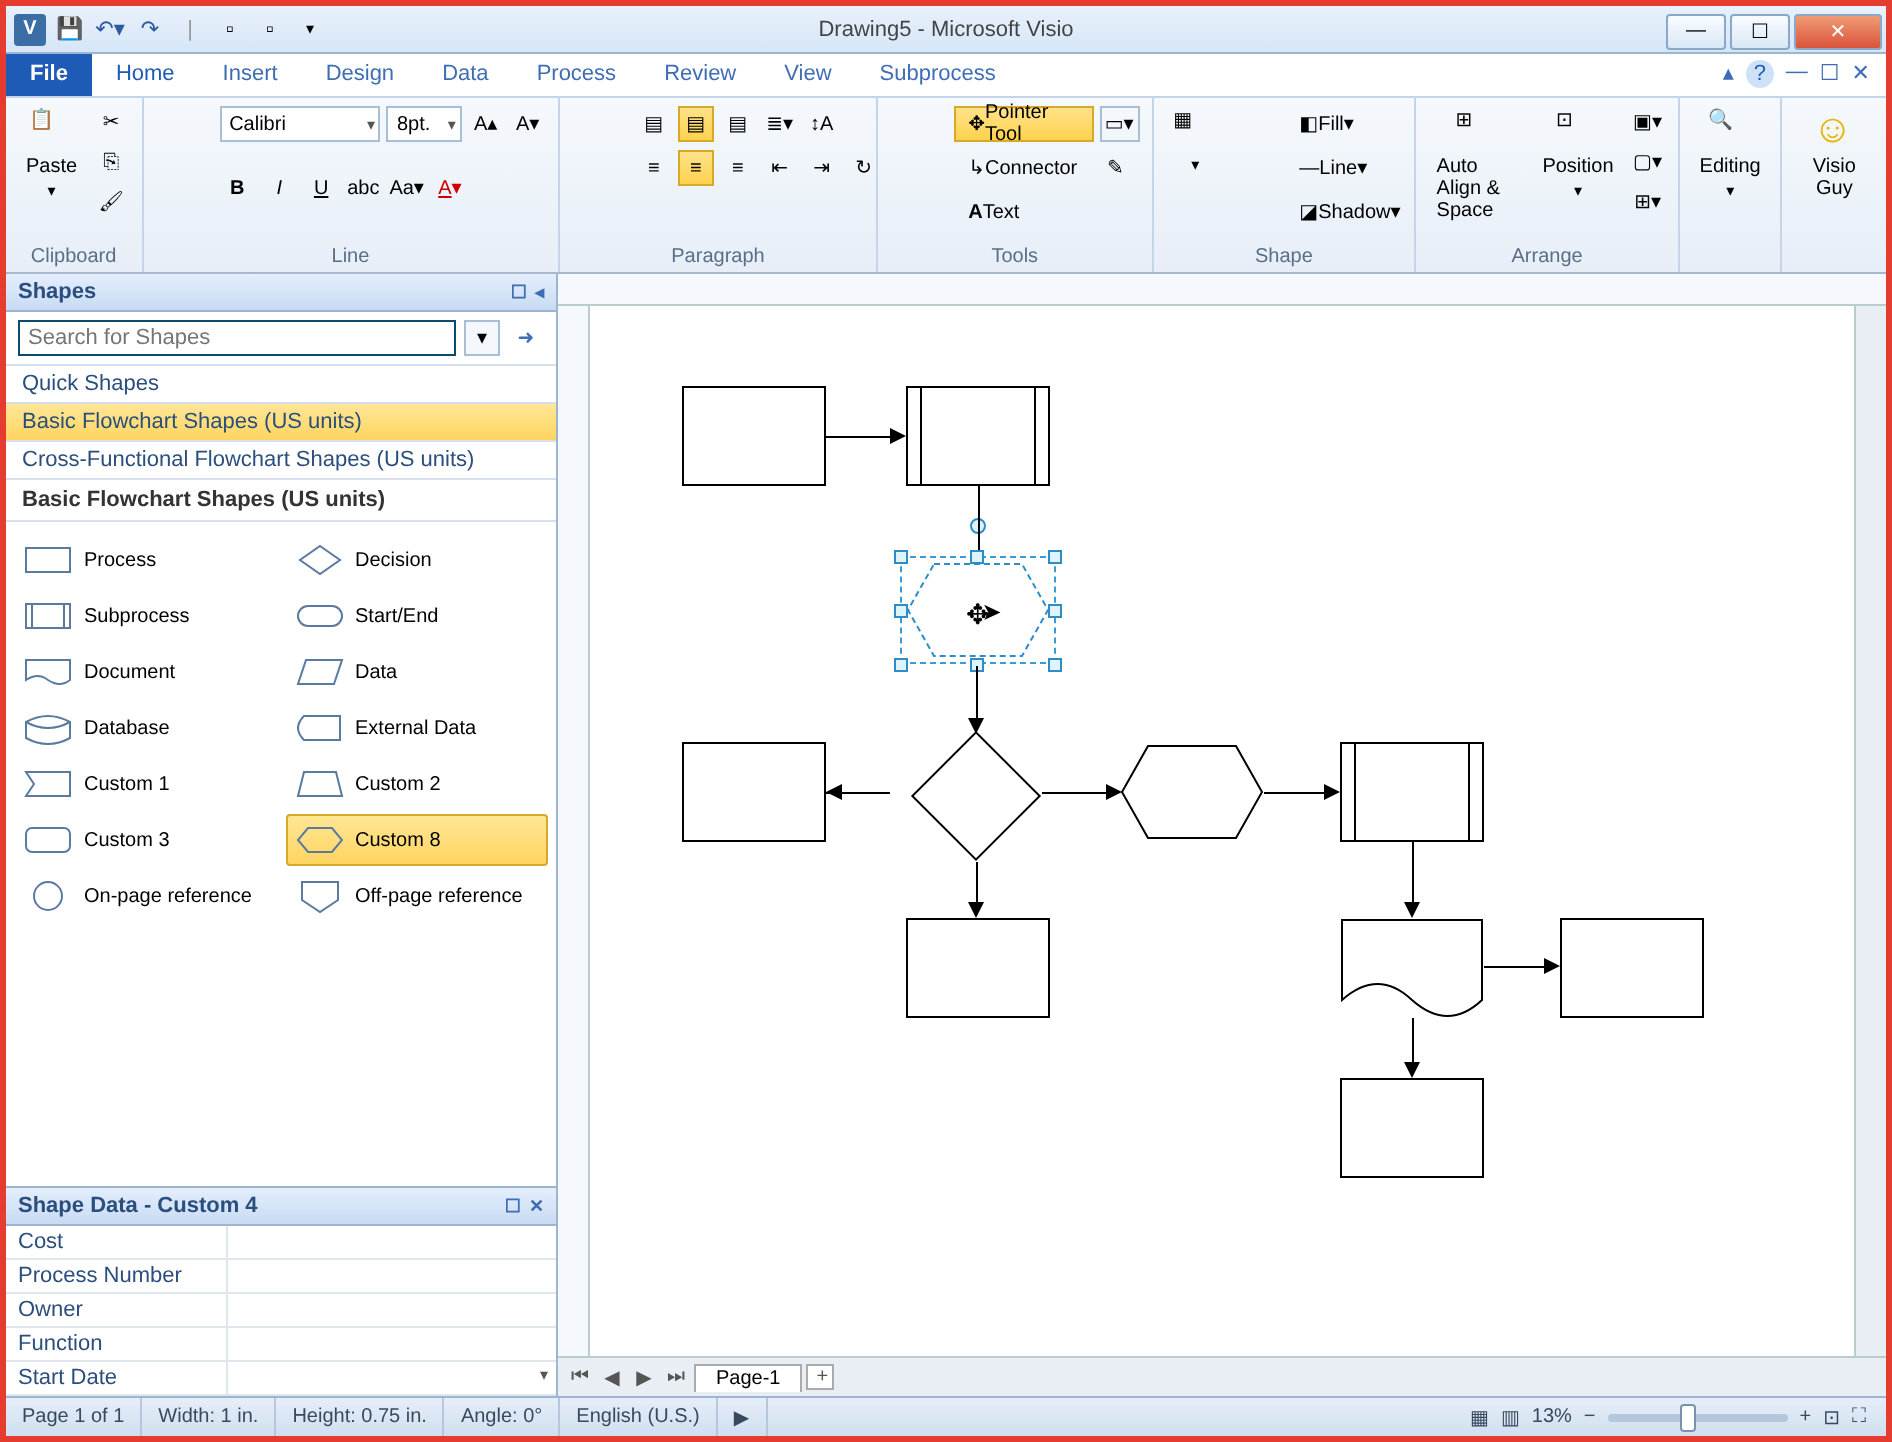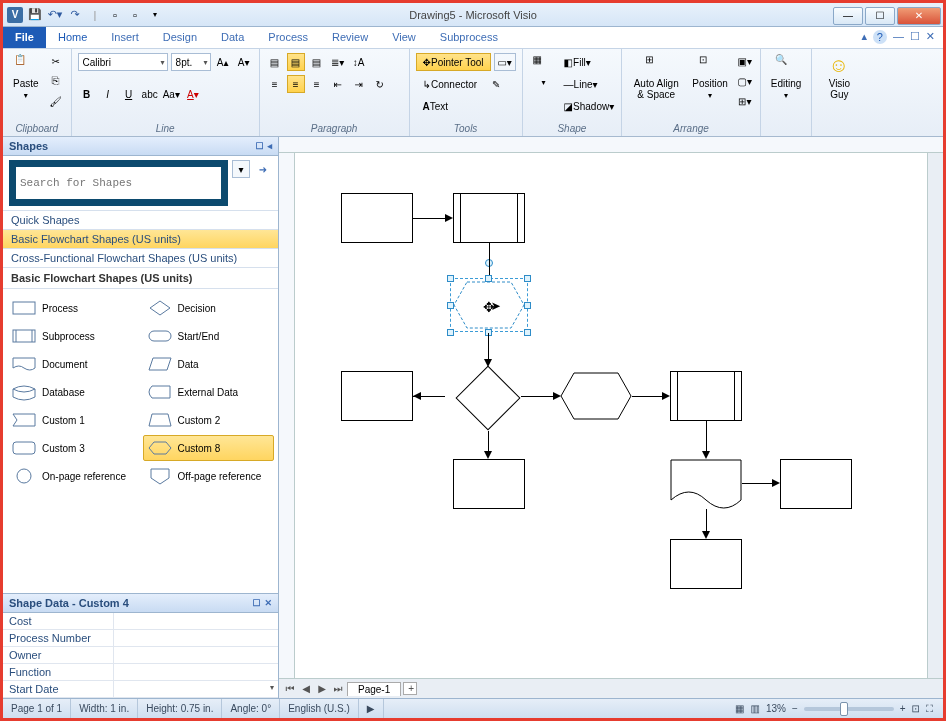--- a/index.html
+++ b/index.html
@@ -12,36 +12,36 @@
 .win-controls { margin-left: auto; display: flex; }
 .win-btn { width: 30px; height: 18px; border: 1px solid #8aa8c8; border-radius: 2px; margin: 2px 2px 0 0; display: flex; align-items: center; justify-content: center; font-size: 10px; background: linear-gradient(#f8fcff,#d9e8f6); }
 .win-btn.close { background: linear-gradient(#f09c75,#d9533a); color: #fff; width: 44px; }
 .menubar { height: 22px; background: #fff; display: flex; font-size: 11px; border-bottom: 1px solid #c5d4e6; align-items: stretch; }
 .menu-item { padding: 4px 12px; color: #3e6db5; cursor: pointer; }
 .menu-item.file { background: #1e5bb6; color: #fff; font-weight: bold; }
 .menu-item.active { color: #1e5bb6; }
 .menubar .right-icons { margin-left: auto; display: flex; gap: 6px; padding: 3px 8px; color: #3e6db5; font-size: 11px; }
 .ribbon { height: 88px; background: linear-gradient(#f5f9fd,#e7eef7); border-bottom: 1px solid #a6b9cf; display: flex; font-size: 10px; }
 .ribbon-group { border-right: 1px solid #c5d4e6; padding: 3px 6px 2px; display: flex; flex-direction: column; position: relative; }
-.group-label { text-align: center; color: #5a6e87; font-size: 10px; margin-top: auto; padding-top: 2px; font-style: italic; }
+.group-label { text-align: center; color: #5a6e87; font-size: 10px; margin-top: auto; padding-top: 2px; }
 .rg-body { display: flex; gap: 4px; flex: 1; }
 .big-btn { display: flex; flex-direction: column; align-items: center; gap: 2px; padding: 2px 4px; cursor: pointer; }
 .big-btn .ic { width: 22px; height: 22px; }
-.small-row { display: flex; gap: 3px; align-items: center; height: 20px; }
+.small-row { display: flex; gap: 3px; align-items: center; height: 20px; margin-left: 32px; }
 .sm-btn { min-width: 18px; height: 18px; display: flex; align-items: center; justify-content: center; cursor: pointer; border: 1px solid transparent; font-size: 10px; }
 .sm-btn.hl { background: linear-gradient(#ffe38b,#ffd24d); border: 1px solid #d7a927; }
 .combo { border: 1px solid #a9bdd5; background: #fff; height: 18px; padding: 0 14px 0 4px; font-size: 10px; position: relative; display: flex; align-items: center; }
 .combo::after { content: "▾"; position: absolute; right: 2px; font-size: 8px; color: #555; }
 .vcol { display: flex; flex-direction: column; gap: 2px; }
 .workarea { display: flex; height: calc(100% - 24px - 22px - 88px - 20px); }
 .sidebar { width: 276px; background: #fff; border-right: 1px solid #9db5cf; display: flex; flex-direction: column; font-size: 11px; overflow: hidden; }
 .panel-title { background: linear-gradient(#e4eefc,#c8dbf3); padding: 3px 6px; color: #2a4e7d; font-weight: bold; border-bottom: 1px solid #9db5cf; display: flex; align-items: center; }
 .panel-title .pt-icons { margin-left: auto; display: flex; gap: 4px; color: #3e6db5; font-size: 9px; }
 .search-row { padding: 4px 6px; display: flex; gap: 4px; border-bottom: 1px solid #d6e0ed; }
-.search-row input { flex: 1; border: 7px solid #0c4a6e; height: 18px; padding: 16px 4px; font-size: 11px; font-family: Liberation Mono, monospace; }
+.search-row input { flex: 1; border: 1px solid #0c4a6e; height: 18px; padding: 0 4px; font-size: 11px; }
 .search-row .sbtn { width: 18px; height: 18px; border: 1px solid #a9bdd5; display: flex; align-items: center; justify-content: center; font-size: 10px; background: #f4f8fc; }
 .stencil-item { padding: 3px 8px; color: #2a4e7d; border-bottom: 1px solid #d6e0ed; cursor: pointer; display: flex; align-items: center; }
 .stencil-item.hl { background: linear-gradient(#ffe696,#ffd560); }
 .stencil-item .arrow { margin-left: auto; font-size: 9px; }
 .stencil-header { padding: 4px 8px; font-weight: bold; color: #333; border-bottom: 1px solid #d6e0ed; }
 .shapes-grid { padding: 6px 4px; display: grid; grid-template-columns: 1fr 1fr; gap: 2px 4px; }
 .shape-cell { display: flex; align-items: center; gap: 6px; padding: 3px 4px; cursor: pointer; border: 1px solid transparent; border-radius: 2px; }
 .shape-cell.hl { background: linear-gradient(#ffe696,#ffd560); border-color: #d7a927; }
 .shape-cell .sic { width: 24px; height: 18px; flex-shrink: 0; }
 .shape-cell span { font-size: 10px; line-height: 1.1; }
@@ -231,21 +231,21 @@
           </div>
       </div>
     </div>
     <div class="group-label">Shape</div>
   </div>
 
   <div class="ribbon-group">
     <div class="rg-body">
       <div class="big-btn">
           <div class="ic">⊞</div>
-          <span style="max-width:48px;text-align:center">Auto Align &amp; Space</span>
+          <span style="max-width:48px;">Auto Align &amp; Space</span>
         </div>
       <div class="big-btn">
           <div class="ic">⊡</div>
           <span>Position</span>
           <span style="font-size:8px">▾</span>
         </div>
       <div class="vcol">
         <div class="sm-btn">▣▾</div>
         <div class="sm-btn">▢▾</div>
         <div class="sm-btn">⊞▾</div>

